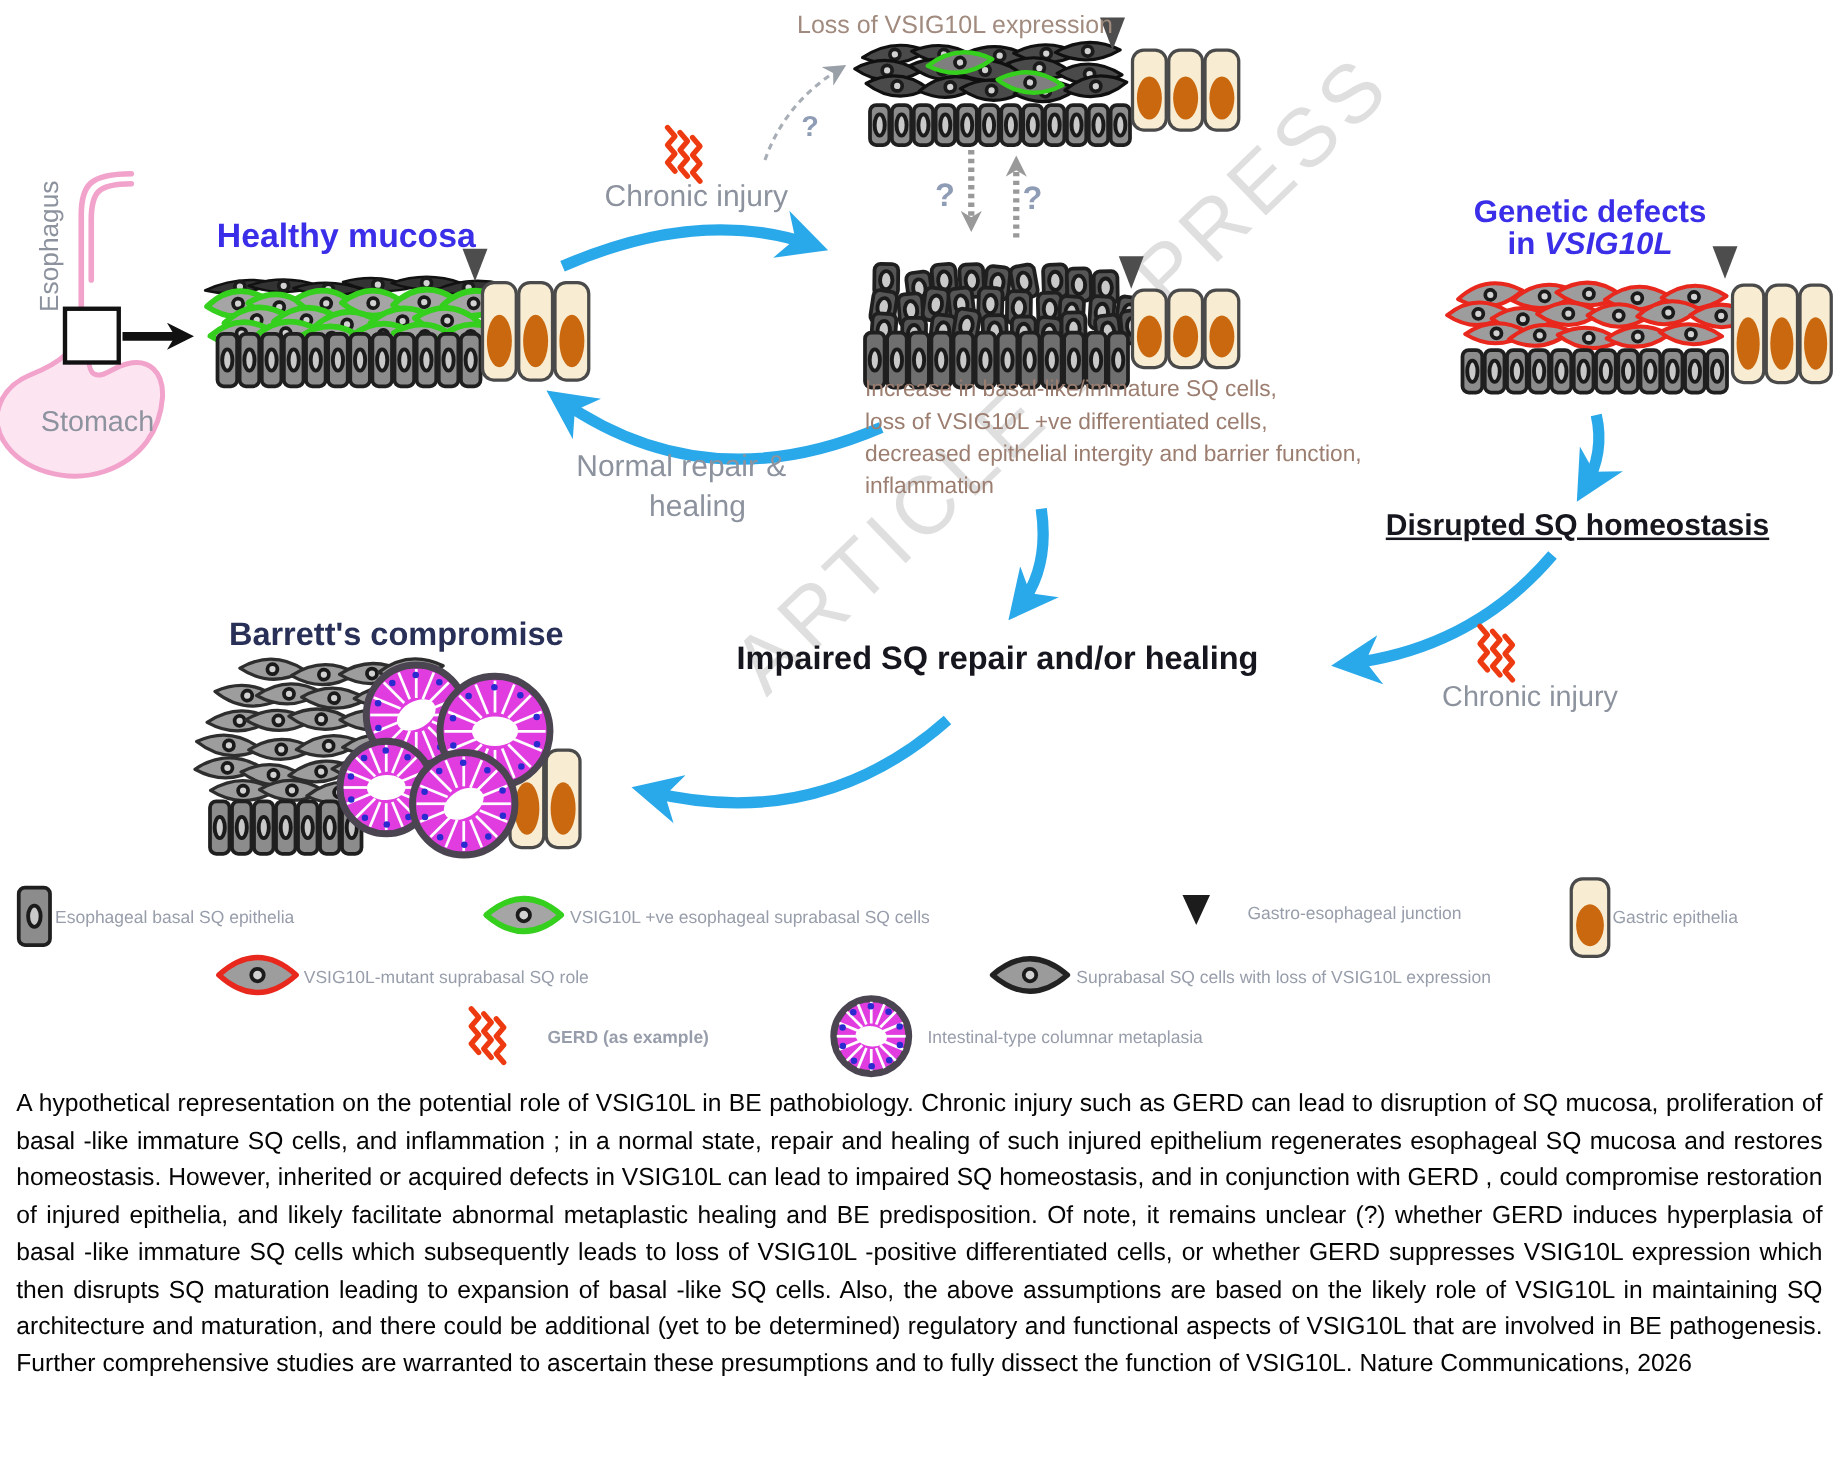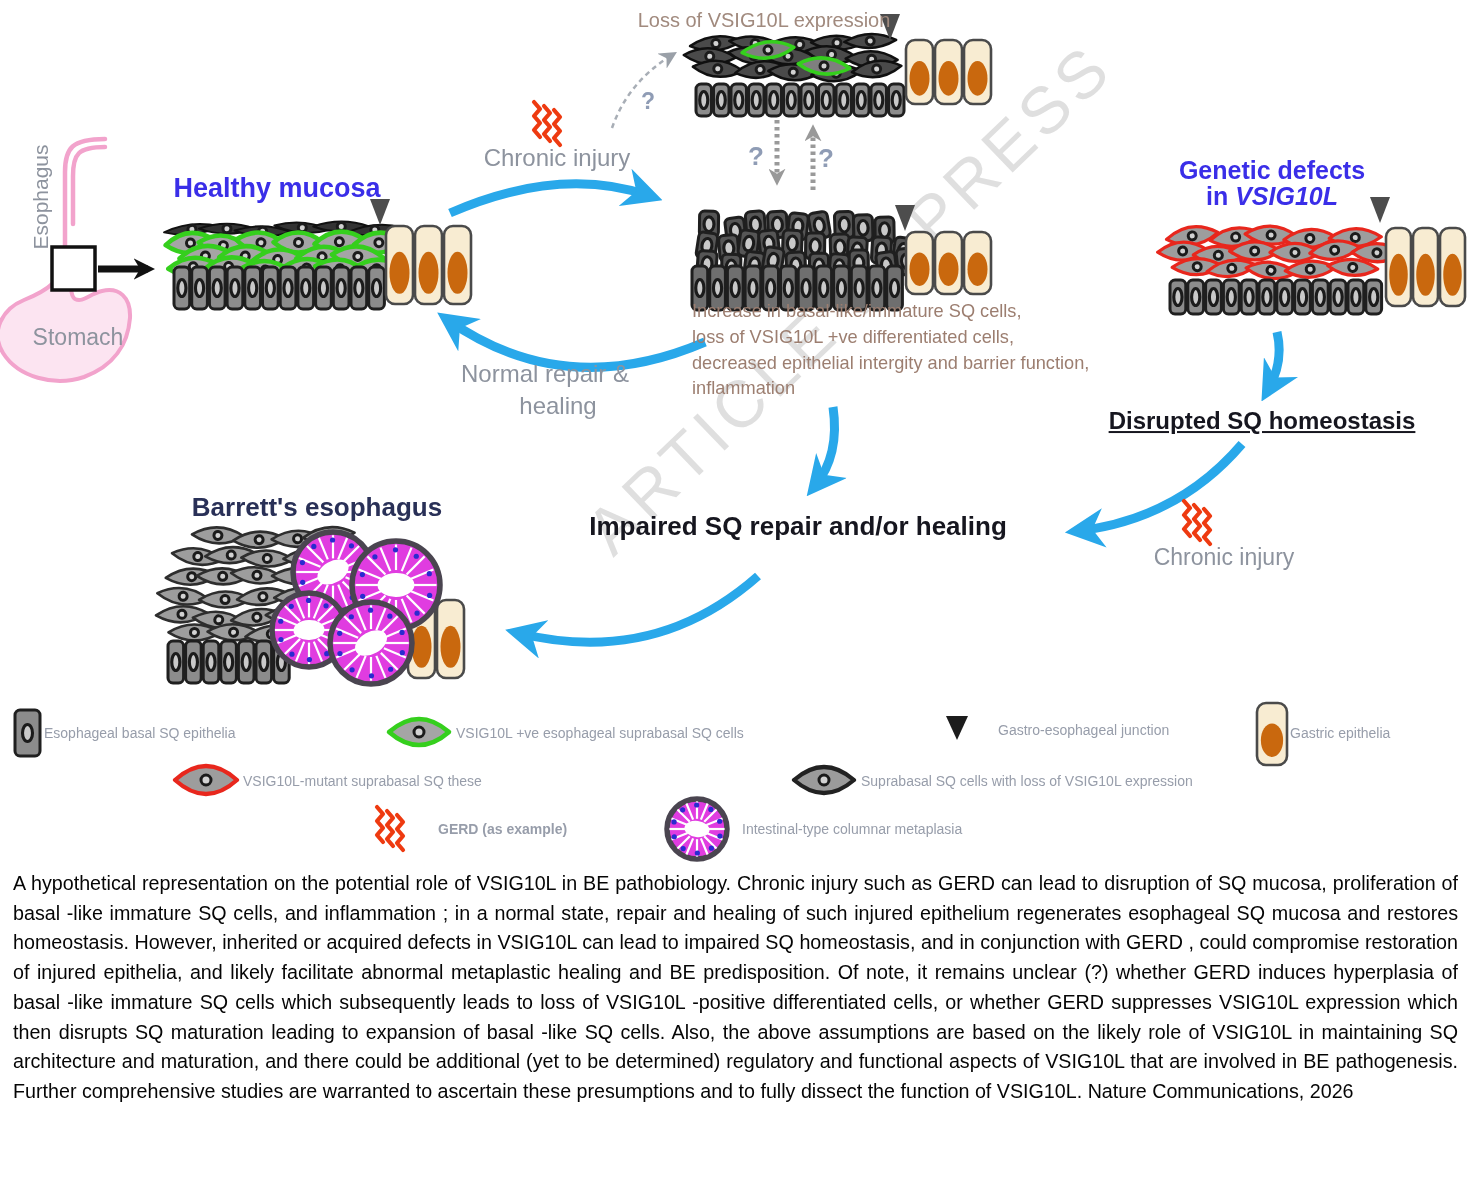--- a/index.html
+++ b/index.html
@@ -986,25 +986,25 @@
   <div class="lbl blue-bold" style="left:1272px;top:170px;font-size:25px;">Genetic defects</div>
   <div class="lbl blue-bold" style="left:1272px;top:196px;font-size:25px;text-align:right;">
     <span class="prefix">in</span><span class="gene-it">VSIG10L</span>
   </div>
 
   <div class="lbl dark-bold" style="left:1262px;top:421px;font-size:24px;text-decoration:underline;">Disrupted SQ homeostasis</div>
   <div class="lbl gray-lbl" style="left:1224px;top:557px;font-size:23px;">Chronic injury</div>
 
   <div class="lbl dark-bold" style="left:798px;top:526px;font-size:26px;">Impaired SQ repair and/or healing</div>
 
-  <div class="lbl" style="left:317px;top:507px;font-size:26px;font-weight:bold;color:var(--navy);">Barrett's esophagus</div>
+  <div class="lbl" style="left:317px;top:507px;font-size:26px;font-weight:bold;color:var(--navy);">Barrett's compromise</div>
 
   <div class="legend-lbl" style="left:44px;top:733px;">Esophageal basal SQ epithelia</div>
   <div class="legend-lbl" style="left:456px;top:733px;">VSIG10L +ve esophageal suprabasal SQ cells</div>
   <div class="legend-lbl" style="left:970px;top:730px;margin-left:28px;">Gastro-esophageal junction</div>
   <div class="legend-lbl" style="left:1290px;top:733px;">Gastric epithelia</div>
-  <div class="legend-lbl" style="left:243px;top:781px;">VSIG10L-mutant suprabasal SQ these</div>
+  <div class="legend-lbl" style="left:243px;top:781px;">VSIG10L-mutant suprabasal SQ role</div>
   <div class="legend-lbl" style="left:861px;top:781px;">Suprabasal SQ cells with loss of VSIG10L expression</div>
   <div class="legend-lbl" style="left:438px;top:829px;font-weight:bold;">GERD (as example)</div>
   <div class="legend-lbl" style="left:742px;top:829px;">Intestinal-type columnar metaplasia</div>
 
   <p class="caption">A hypothetical representation on the potential role of VSIG10L in BE pathobiology. Chronic injury such as GERD can lead to disruption of SQ mucosa, proliferation of basal -like immature SQ cells, and inflammation ; in a normal state, repair and healing of such injured epithelium regenerates esophageal SQ mucosa and restores homeostasis. However, inherited or acquired defects in VSIG10L can lead to impaired SQ homeostasis, and in conjunction with GERD , could compromise restoration of injured epithelia, and likely facilitate abnormal metaplastic healing and BE predisposition. Of note, it remains unclear (?) whether GERD induces hyperplasia of basal -like immature SQ cells which subsequently leads to loss of VSIG10L -positive differentiated cells, or whether GERD suppresses VSIG10L expression which then disrupts SQ maturation leading to expansion of basal -like SQ cells. Also, the above assumptions are based on the likely role of VSIG10L in maintaining SQ architecture and maturation, and there could be additional (yet to be determined) regulatory and functional aspects of VSIG10L that are involved in BE pathogenesis. Further comprehensive studies are warranted to ascertain these presumptions and to fully dissect the function of VSIG10L. Nature Communications, 2026</p>
 </div>
 
 </body></html>

